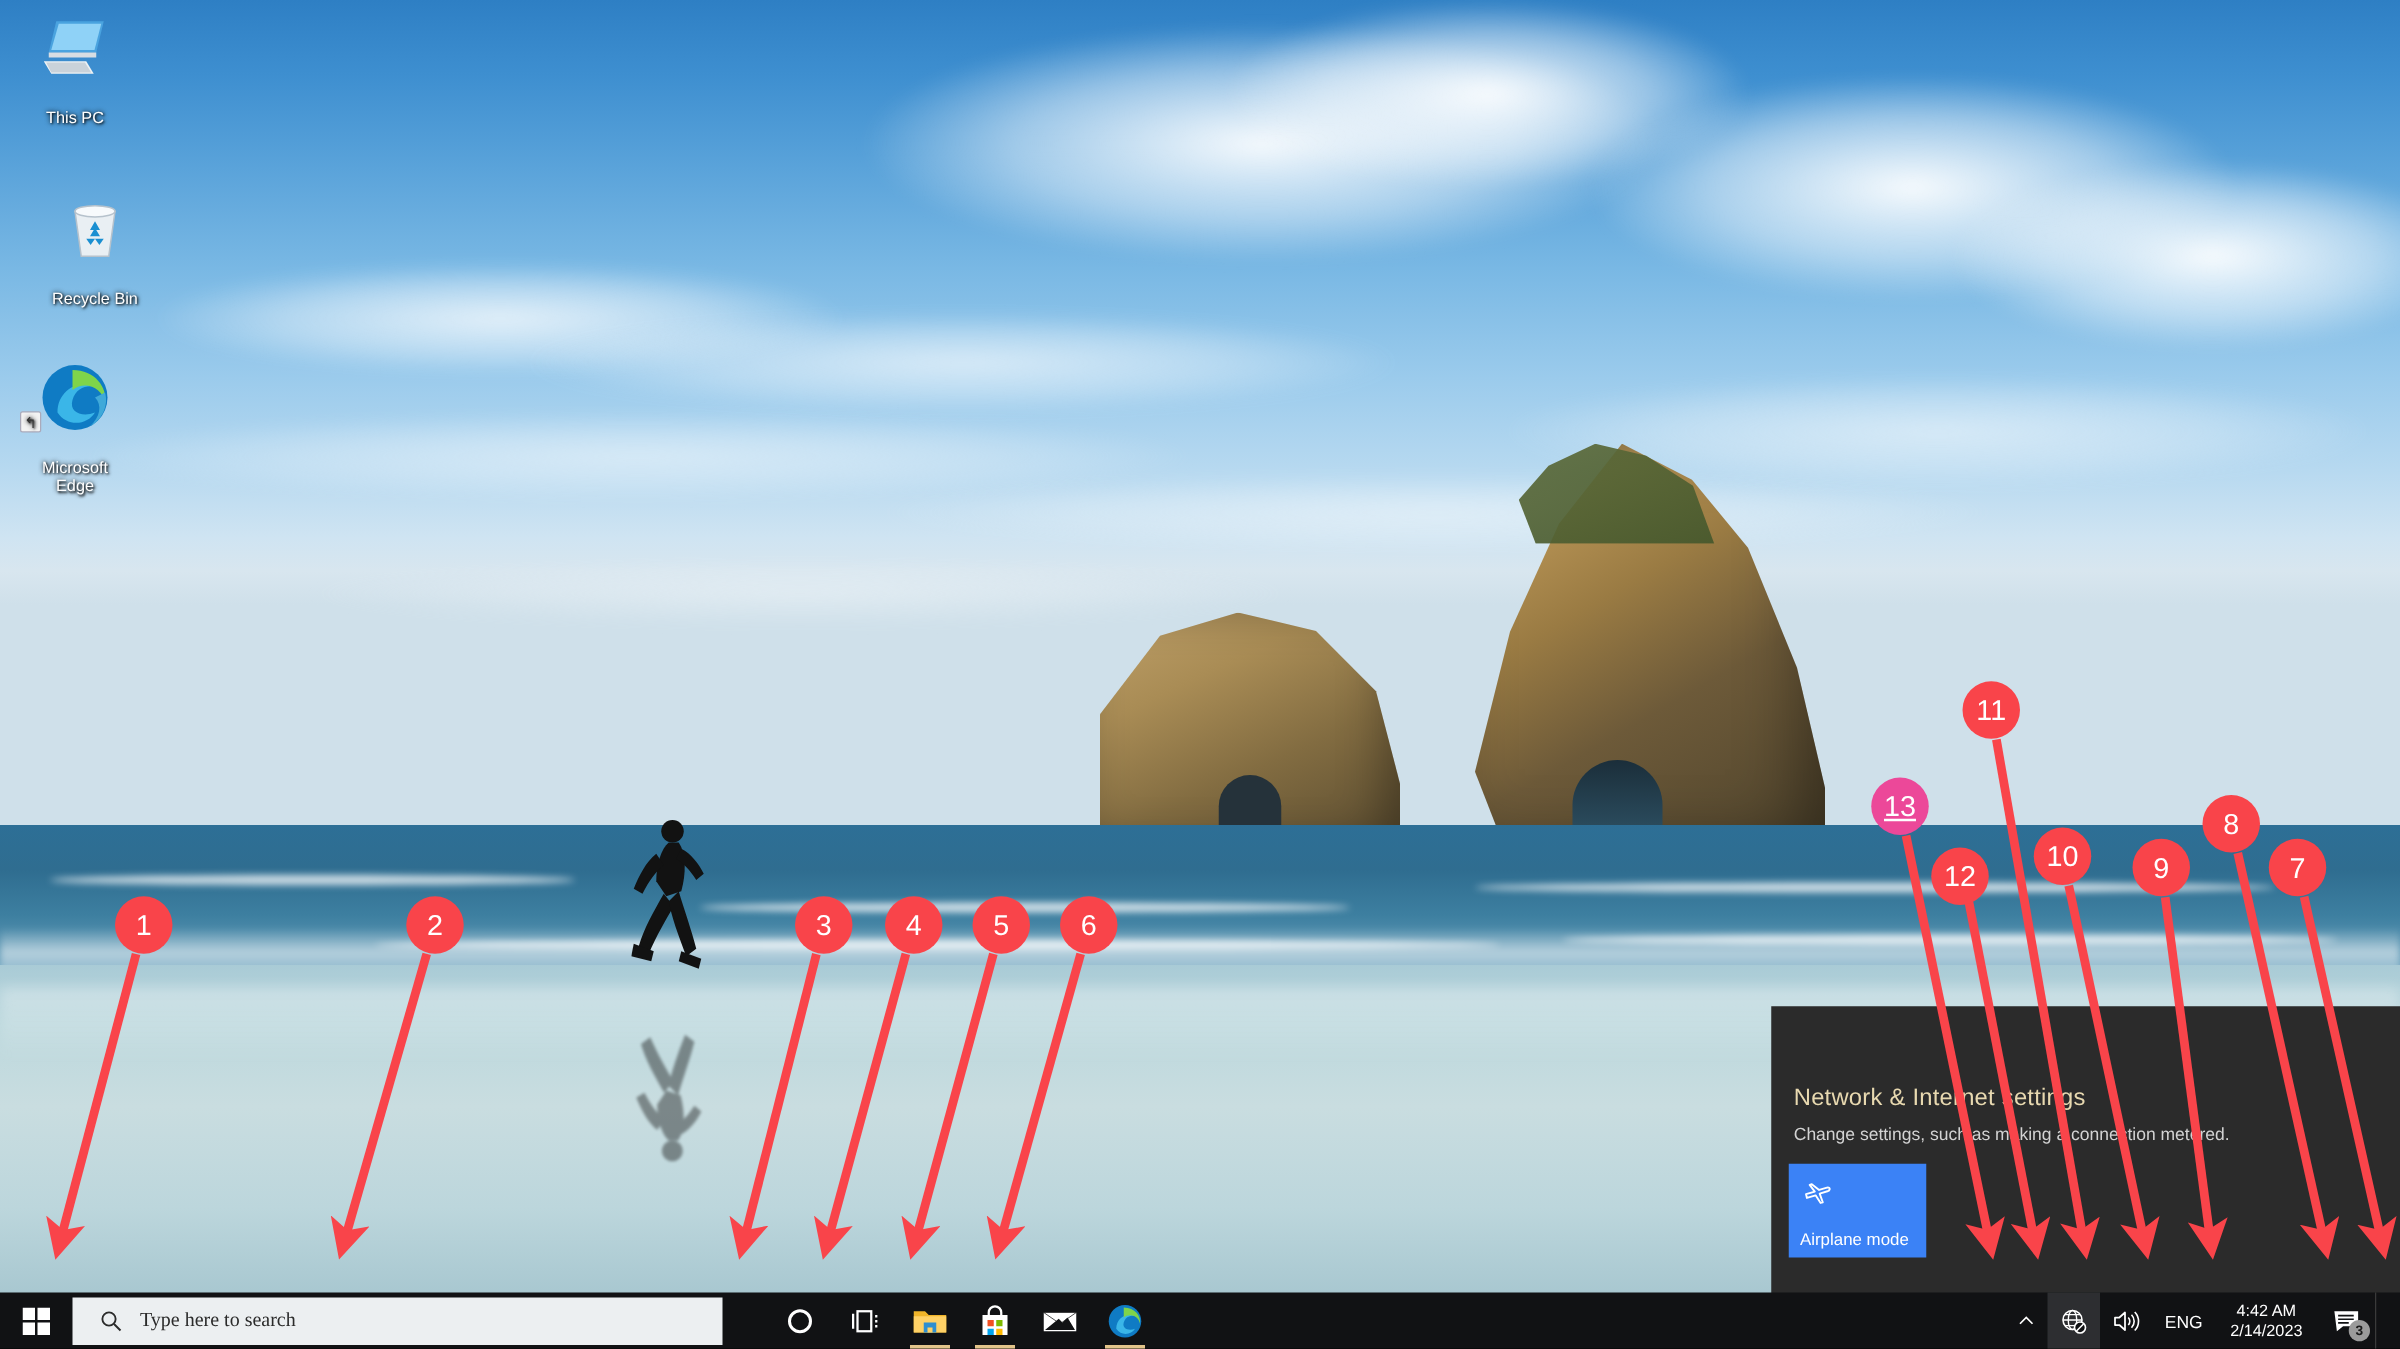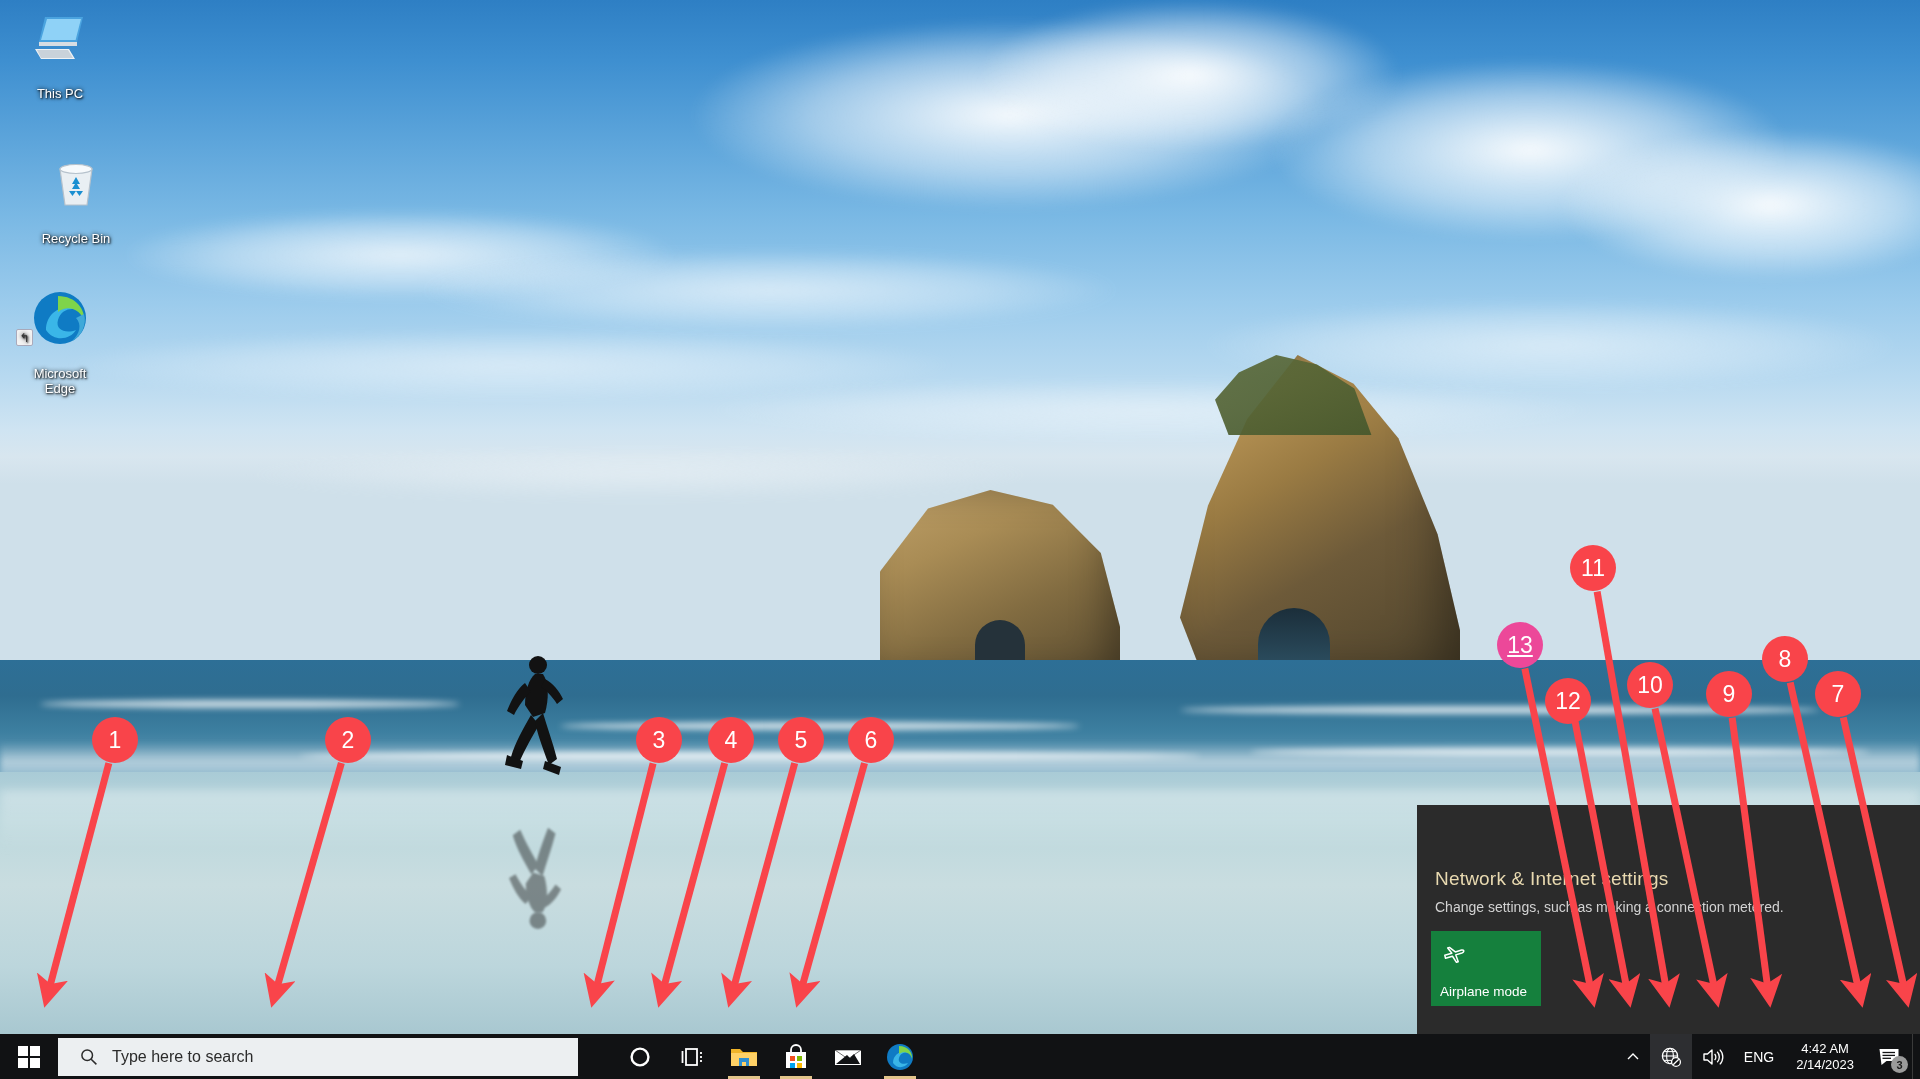--- a/index.html
+++ b/index.html
@@ -97,47 +97,47 @@
 
   
   .flyout {
     position:absolute; left:1417px; top:805px; width:503px; height:233px;
     background:#2b2b2b; color:#fff;
   }
   .flyout-title { position:absolute; left:18px; top:63px; font-size:19px; color:#e8d9b0; letter-spacing:.2px; }
   .flyout-sub { position:absolute; left:18px; top:94px; font-size:14px; color:#d3d3d3; }
   .flyout-tile {
     position:absolute; left:14px; top:126px; width:110px; height:75px;
-    background:#15803d; color:#fff;
+    background:#3b82f6; color:#fff;
   }
   .flyout-tile .airplane { position:absolute; left:10px; top:10px; width:26px; height:26px; }
   .flyout-tile .tl { position:absolute; left:9px; bottom:7px; font-size:13.5px; }
 
   
   .taskbar {
     position:absolute; left:0; bottom:0; width:1920px; height:45px;
     background:#111214; display:flex; align-items:center;
   }
   .start-btn { width:58px; height:45px; display:flex; align-items:center; justify-content:center; }
   .searchbox {
     width:520px; height:38px; background:#eceff1; margin-left:0;
     display:flex; align-items:center; padding-left:22px; gap:14px;
   }
-  .searchbox .ph { color:#2b2b2b; font-size:16px; }
+  .searchbox .ph { color:#2b2b2b; font-size:16px;font-family:Liberation Serif, serif; }
   .tb-icons { display:flex; align-items:center; height:45px; margin-left:6px; }
   .tb-btn {
     width:52px; height:45px; display:flex; align-items:center; justify-content:center;
     position:relative;
   }
   .tb-btn.active::after {
     content:""; position:absolute; left:10px; right:10px; bottom:0; height:3px;
     background:#e2c48a;
   }
   .tray {
-    position:absolute; right:0; bottom:0; height:45px; display:flex; align-items:center;
+    position:absolute; right:12px; bottom:0; height:45px; display:flex; align-items:center;
   }
   .tray-item { height:45px; display:flex; align-items:center; justify-content:center; padding:0 10px; color:#fff; }
   .tray-item.hl { background:#2d2e31; }
   .clock { color:#fff; font-size:13px; line-height:16px; text-align:center; padding:0 12px; }
   .notif { position:relative; width:46px; height:45px; display:flex; align-items:center; justify-content:center; }
   .badge {
     position:absolute; right:4px; bottom:6px; width:17px; height:17px; border-radius:50%;
     background:#9b9b9b; color:#1b1b1b; font-size:11px; font-weight:bold;
     display:flex; align-items:center; justify-content:center;
   }

